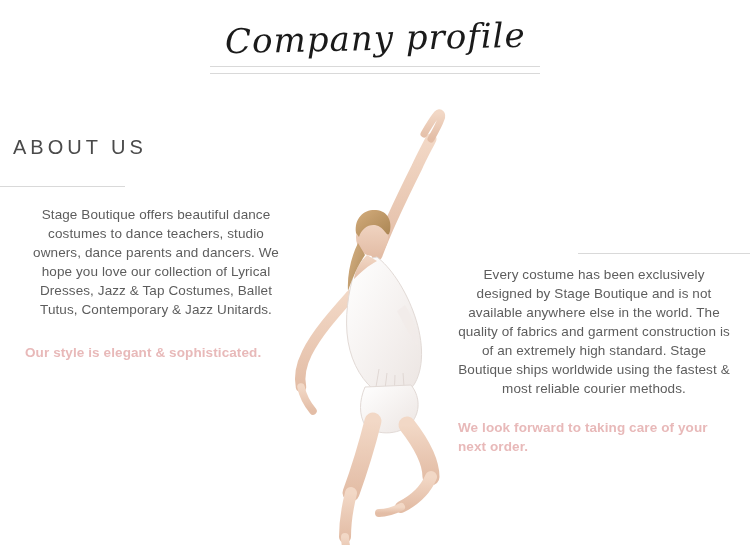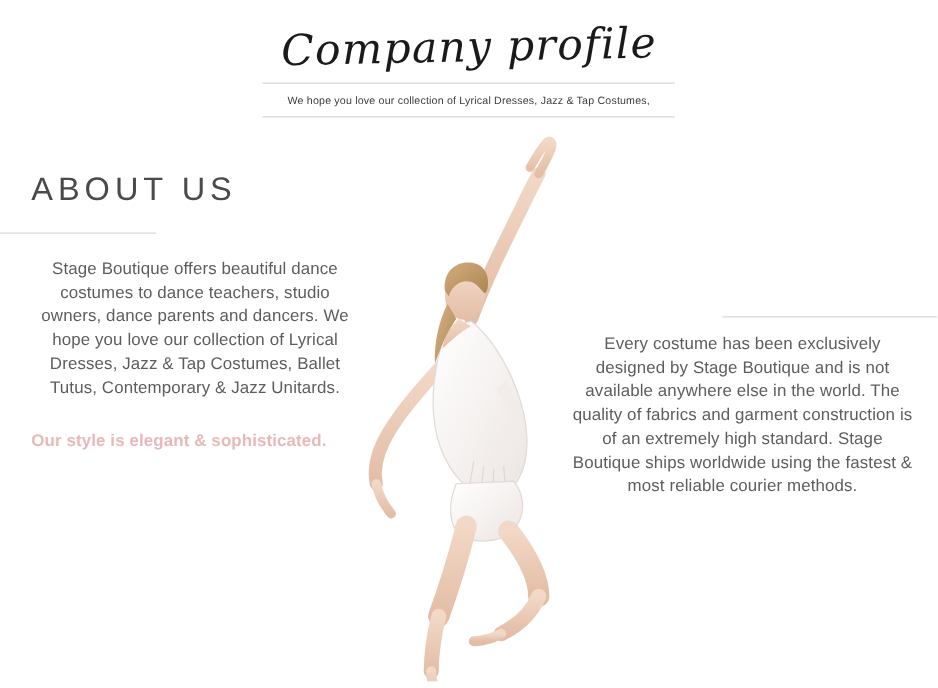--- a/index.html
+++ b/index.html
@@ -61,23 +61,23 @@
   .header-rule-bottom {
     border-top: 1px solid #d9d9d9;
     width: 330px;
     margin: 6px auto 0 auto;
     height: 0;
   }
 
   
   .about-heading {
     position: absolute;
-    left: 25px;
+    left: 13px;
     top: 136px;
-    font-size: 26px;
+    font-size: 20px;
     letter-spacing: 4px;
     color: #4a4a4a;
     font-weight: 400;
   }
   .about-underline {
     position: absolute;
     left: 0px;
     top: 186px;
     width: 125px;
     border-top: 1px solid #d9d9d9;
@@ -141,36 +141,36 @@
 <body>
 
 <div class="page">
 
   <div class="header">
     <div class="script-title">Company profile</div>
     <div class="header-rules">
       <div class="header-rule"></div>
     </div>
     <div class="subtitle">
-      <div>We hope you love our collection of Lyrical Dresses, Jazz &amp; Tap Costumes,</div>
     </div>
     <div class="header-rule-bottom"></div>
   </div>
 
   <div class="about-heading">ABOUT US</div>
   <div class="about-underline"></div>
 
   <div class="left-col">
     <div class="body-text">Stage Boutique offers beautiful dance costumes to dance teachers, studio owners, dance parents and dancers. We hope you love our collection of Lyrical Dresses, Jazz &amp; Tap Costumes, Ballet Tutus, Contemporary &amp; Jazz Unitards.</div>
     <div class="accent-text">Our style is elegant &amp; sophisticated.</div>
   </div>
 
   <div class="right-rule"></div>
   <div class="right-col">
     <div class="body-text">Every costume has been exclusively designed by Stage Boutique and is not available anywhere else in the world. The quality of fabrics and garment construction is of an extremely high standard. Stage Boutique ships worldwide using the fastest &amp; most reliable courier methods.</div>
+    <div class="accent-text">We look forward to taking care of your next order.</div>
   </div>
 
   <div class="dancer-wrap">
     <svg class="dancer-svg" width="230" height="440" viewBox="0 0 230 440" xmlns="http://www.w3.org/2000/svg">
       <defs>
         <linearGradient id="skinGrad" x1="0" y1="0" x2="0" y2="1">
           <stop offset="0%" stop-color="#f2d8c6"></stop>
           <stop offset="100%" stop-color="#e3bda6"></stop>
         </linearGradient>
         <linearGradient id="costGrad" x1="0" y1="0" x2="1" y2="1">

